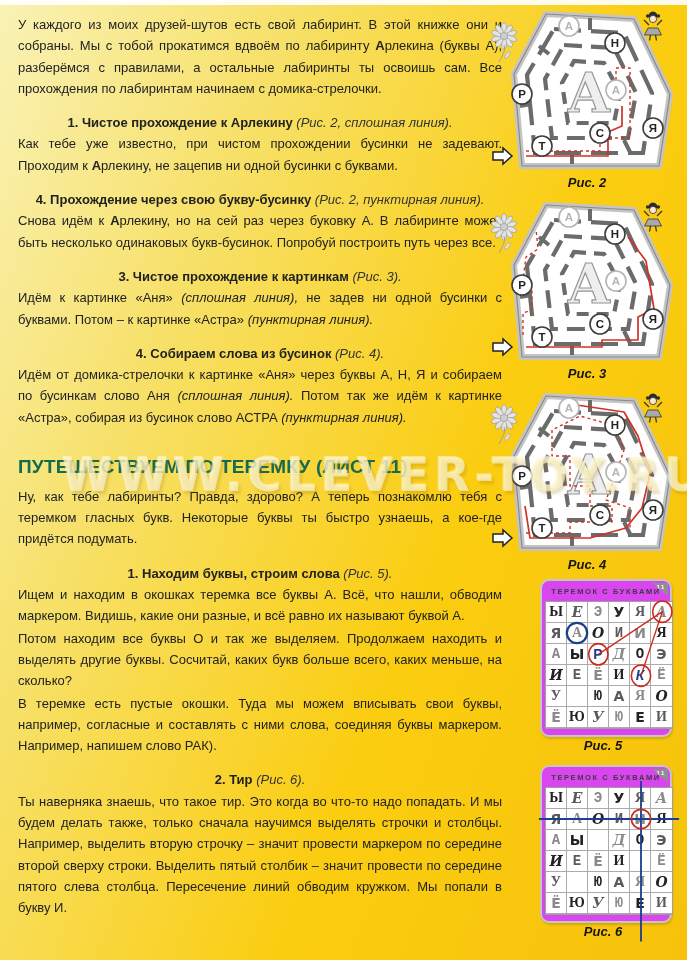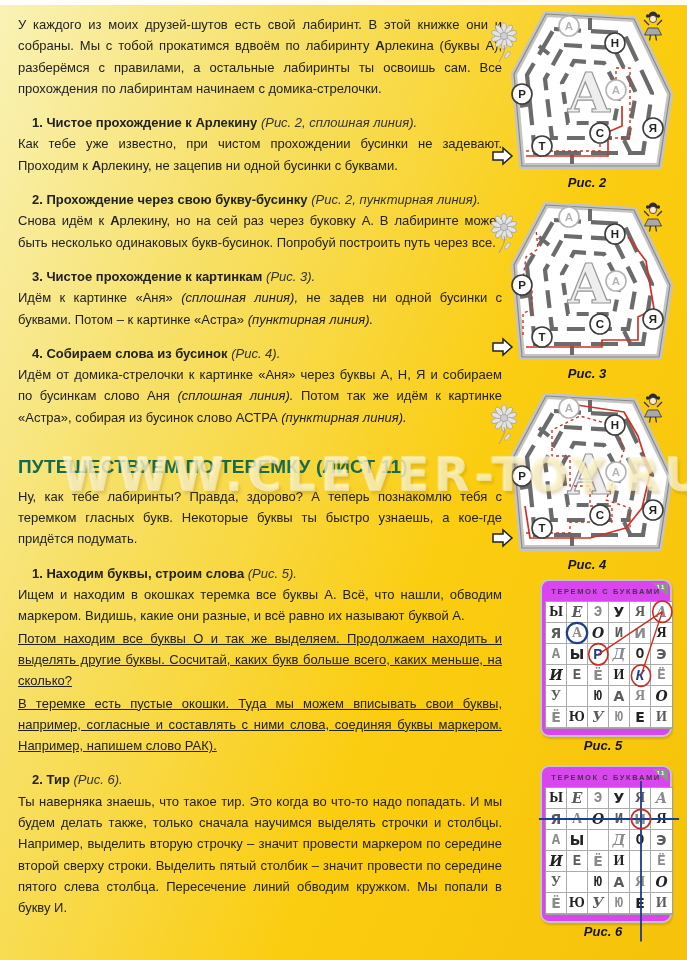--- a/index.html
+++ b/index.html
@@ -16,24 +16,24 @@
     position:absolute;top:448px;left:62px;width:680px;overflow:hidden;white-space:nowrap;
     font-family:"DejaVu Sans",sans-serif;font-weight:800;font-size:46px;letter-spacing:5px;
     color:rgba(253,246,196,.62);text-shadow:2px 3px 3px rgba(146,104,0,.22), -1px -1px 1px rgba(255,255,255,.5);
     pointer-events:none;z-index:3;
   }
   .col-left{position:absolute;left:18px;top:14px;width:484px;color:#222;z-index:2;}
   h1{font-size:19px;line-height:1.15;font-weight:800;color:#156a52;margin:4px 0 8px 0;letter-spacing:.2px;}
   h1.second{margin-top:28px;}
   p{margin:0;font-size:13px;line-height:21.3px;text-align:justify;color:#222;}
   .item{margin-top:13px;}
-  .item-title{text-align:left;margin-left:14px;}
+  .item-title{text-align:center;}
   .tt{font-weight:800;}
   .ref{font-style:italic;font-weight:400;color:#333;}
-  .para2{margin-top:1px;text-decoration:underline;}
+  .para2{margin-top:1px;}
   .col-right{position:absolute;left:492px;top:6px;width:195px;z-index:2;}
   .fig-block{margin-bottom:7px;}
   .fig-caption{
     width:190px;text-align:center;font-weight:800;font-style:italic;font-size:13px;color:#151515;margin-top:1px;
     font-family:"Liberation Sans",sans-serif;
   }
   .fig-caption.panelcap{width:150px;margin-left:36px;}
   svg.maze{display:block;overflow:visible;}
   
   .panel{
@@ -75,21 +75,21 @@
 
 <div class="col-left">
   <p><span>У каждого из моих друзей-шутов есть свой лабиринт. В этой книжке они и собраны. Мы с тобой прокатимся вдвоём по лабиринту </span><span style="font-weight: 800;">А</span><span>рлекина (буквы А), разберёмся с правилами, а остальные лабиринты ты освоишь сам. Все прохождения по лабиринтам начинаем с домика-стрелочки.</span></p>
 
   <div class="item">
     <p class="item-title"><span class="tt">1. Чистое прохождение к Арлекину </span><span class="ref">(Рис. 2, сплошная линия).</span></p>
     <p><span>Как тебе уже известно, при чистом прохождении бусинки не задевают. Проходим к </span><span style="font-weight: 800;">А</span><span>рлекину, не зацепив ни одной бусинки с буквами.</span></p>
   </div>
 
   <div class="item">
-    <p class="item-title"><span class="tt">2. Прохождение через свою букву-бусинку </span><span class="ref">(Рис. 2, пунктирная линия).</span></p>
+    <p class="item-title"><span class="tt">4. Прохождение через свою букву-бусинку </span><span class="ref">(Рис. 2, пунктирная линия).</span></p>
     <p><span>Снова идём к </span><span style="font-weight: 800;">А</span><span>рлекину, но на сей раз через буковку А. В лабиринте может быть несколько одинаковых букв-бусинок. Попробуй построить путь через все.</span></p>
   </div>
 
   <div class="item">
     <p class="item-title"><span class="tt">3. Чистое прохождение к картинкам </span><span class="ref">(Рис. 3).</span></p>
     <p><span>Идём к картинке «Аня» </span><span style="font-style: italic;">(сплошная линия),</span><span> не задев ни одной бусинки с буквами. Потом – к картинке «Астра» </span><span style="font-style: italic;">(пунктирная линия).</span></p>
   </div>
 
   <div class="item">
     <p class="item-title"><span class="tt">4. Собираем слова из бусинок </span><span class="ref">(Рис. 4).</span></p>

